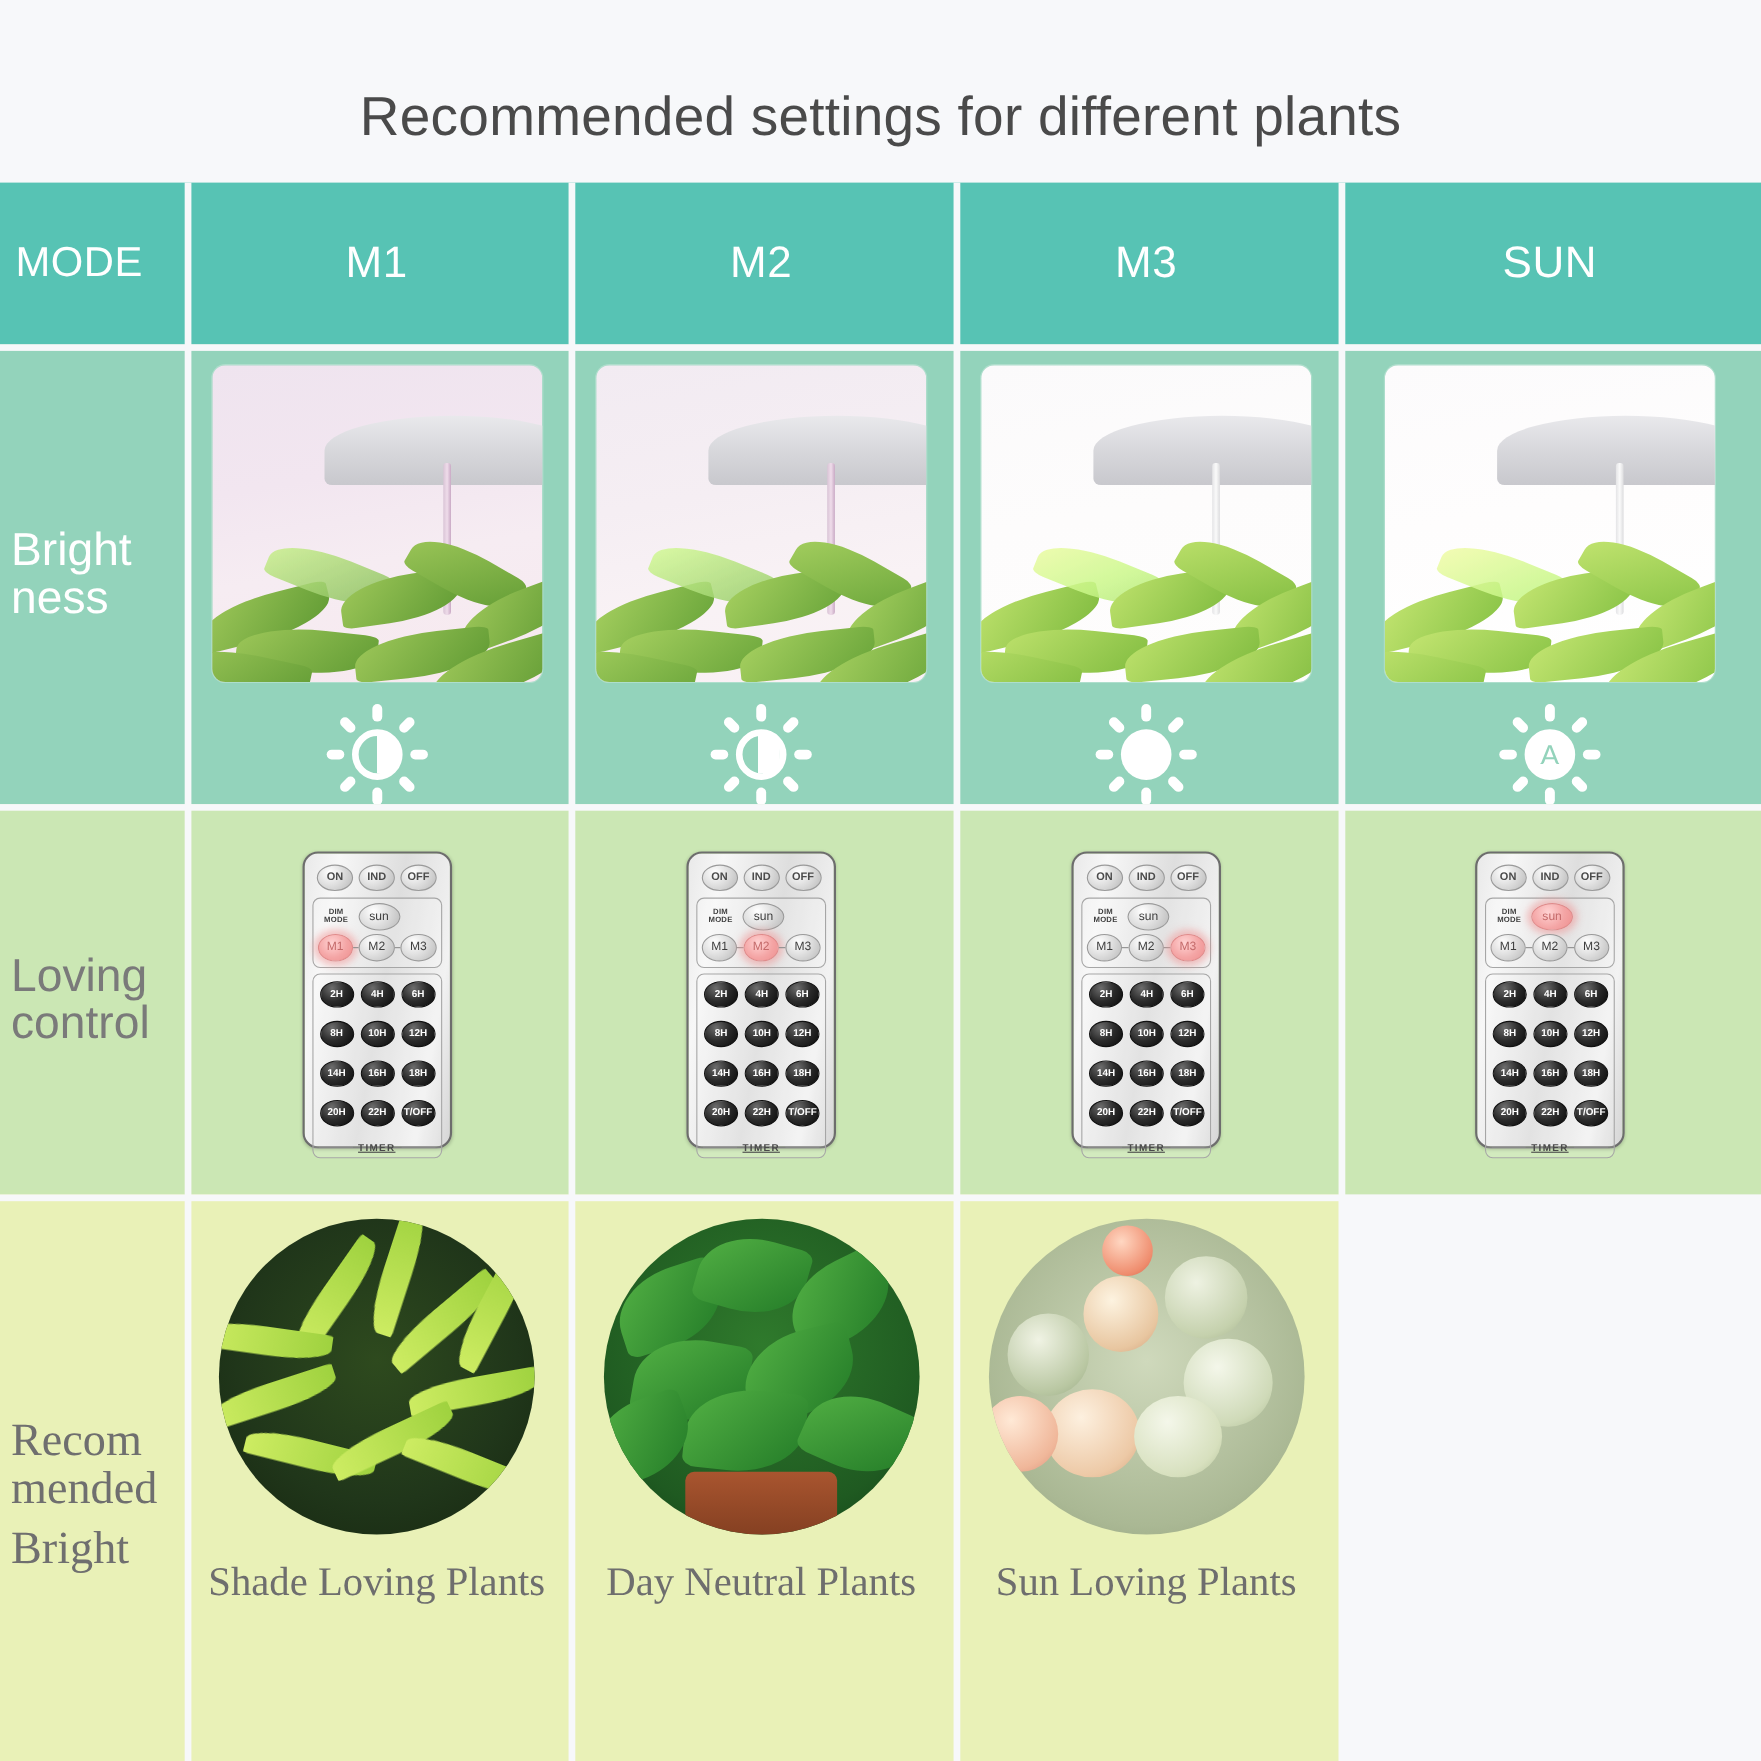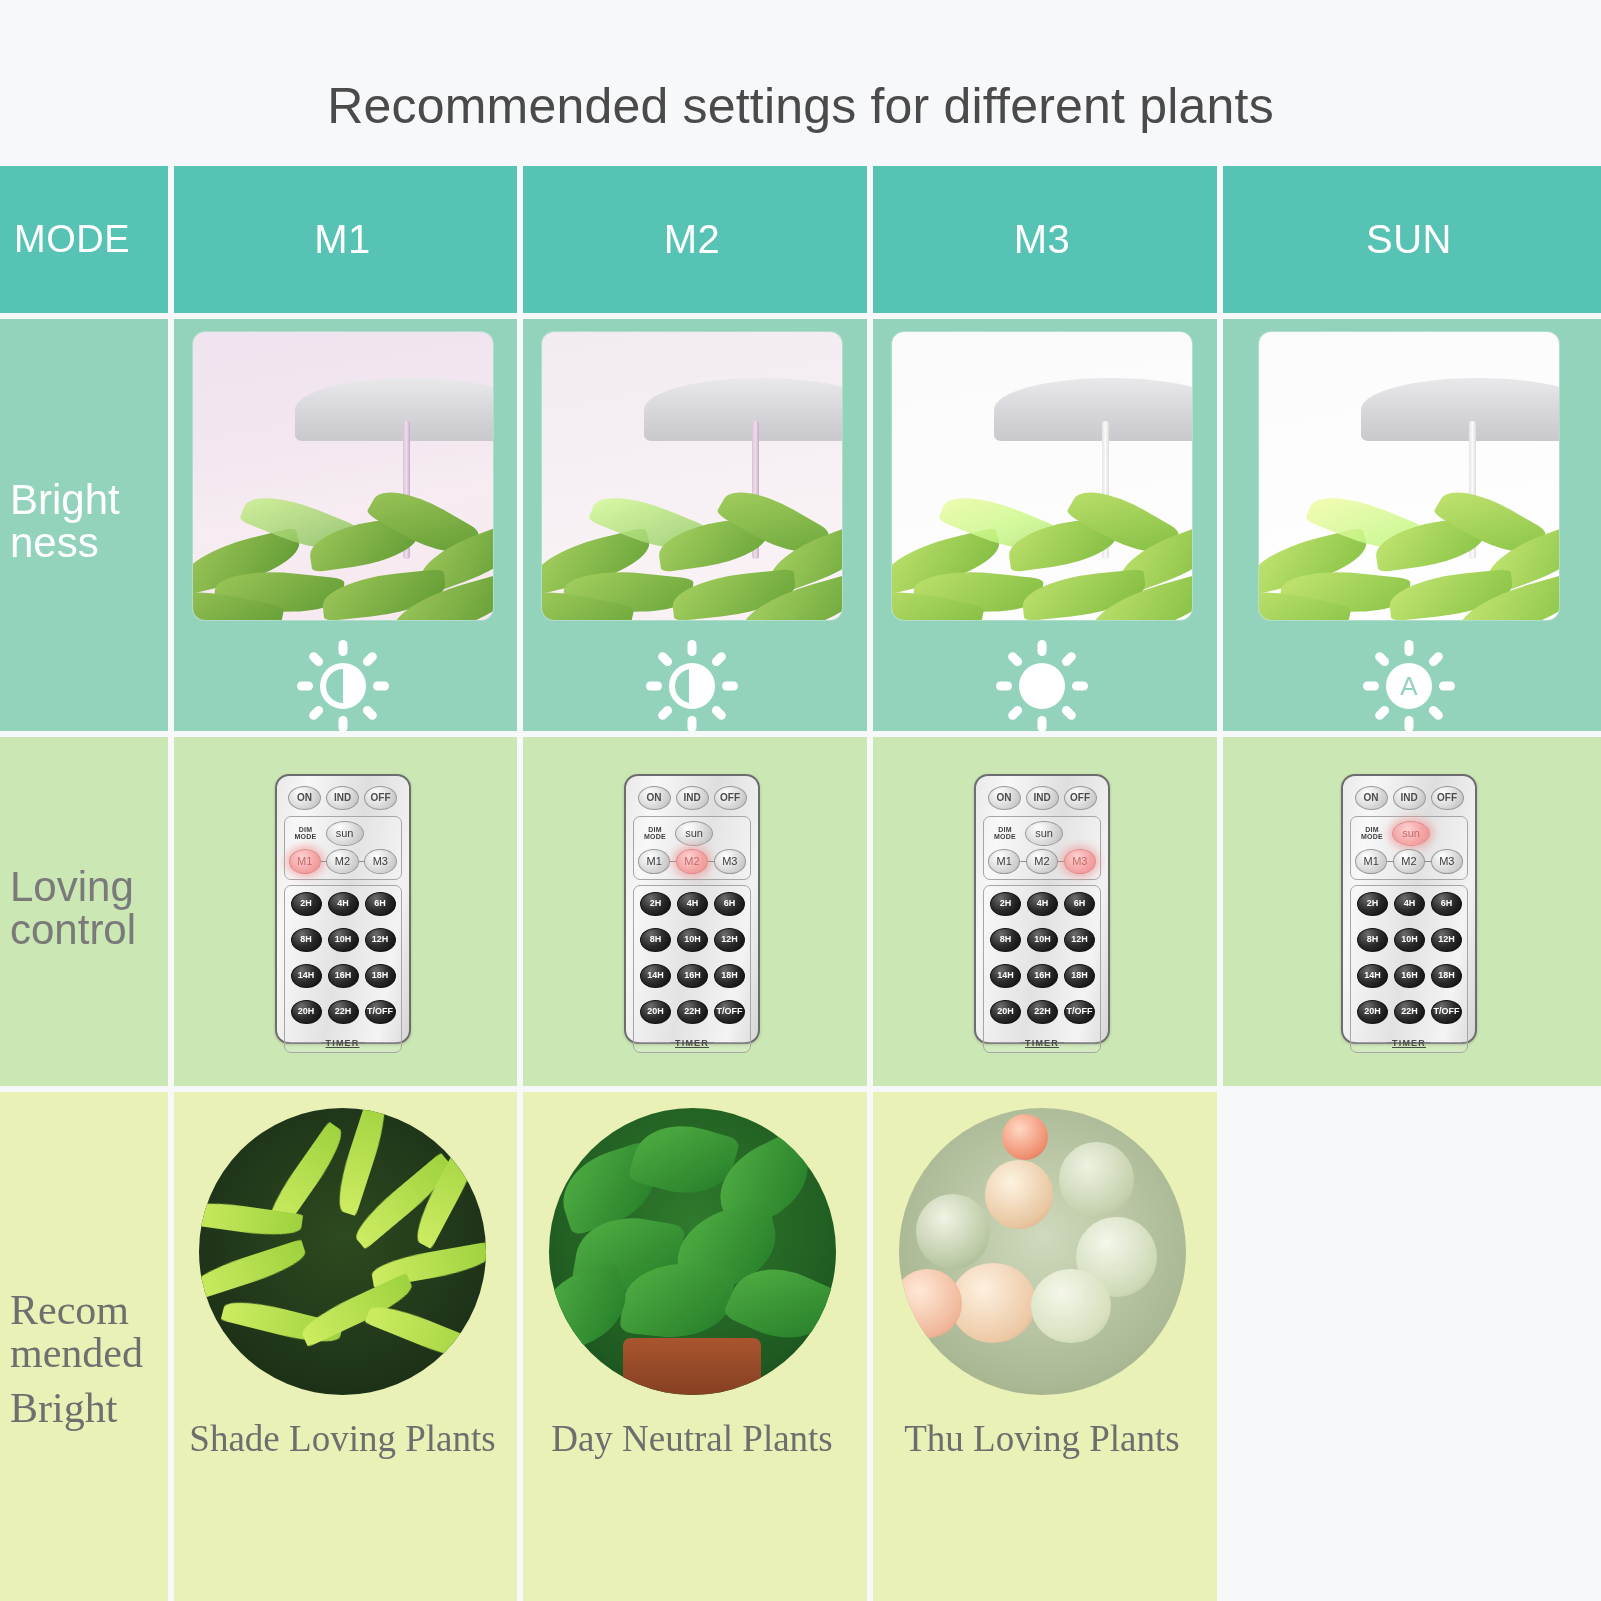--- a/index.html
+++ b/index.html
@@ -673,21 +673,21 @@
         <div class="circle c3">
           <div class="suc" style="left:6%;top:30%;width:26%;height:26%;background:radial-gradient(circle at 38% 32%,#f0f3e4,#b9c7a2 70%,#97a884);"></div>
           <div class="suc" style="left:30%;top:18%;width:24%;height:24%;background:radial-gradient(circle at 38% 32%,#fdf3e0,#e8c6a0 70%,#cf9f7a);"></div>
           <div class="suc" style="left:56%;top:12%;width:26%;height:26%;background:radial-gradient(circle at 38% 32%,#eef2e2,#c5d1ad 70%,#a4b18c);"></div>
           <div class="suc" style="left:62%;top:38%;width:28%;height:28%;background:radial-gradient(circle at 38% 32%,#f4f7ea,#cfdab8 70%,#acba92);"></div>
           <div class="suc" style="left:18%;top:54%;width:30%;height:28%;background:radial-gradient(circle at 38% 32%,#fdf0df,#edc9a6 70%,#d3a47d);"></div>
           <div class="suc" style="left:46%;top:56%;width:28%;height:26%;background:radial-gradient(circle at 38% 32%,#f4f7ea,#d7e0be 70%,#b2c096);"></div>
           <div class="suc" style="left:-2%;top:56%;width:24%;height:24%;background:radial-gradient(circle at 38% 32%,#ffe9d6,#f0b79a 70%,#d8907a);"></div>
           <div class="suc" style="left:36%;top:2%;width:16%;height:16%;background:radial-gradient(circle at 38% 32%,#ffd7c2,#ef8d6e 70%,#d2644a);"></div>
         </div>
-        <div class="caption">Thu Loving Plants</div>
+        <div class="caption">Sun Loving Plants</div>
       </div>
     </div>
 
 
   </div>
 
   <div class="sep-v" style="left:168px;top:134px;bottom:0;"></div>
   <div class="sep-v" style="left:517px;top:134px;bottom:0;"></div>
   <div class="sep-v" style="left:867px;top:134px;bottom:0;"></div>
   <div class="sep-v" style="left:1217px;top:134px;bottom:0;"></div>

